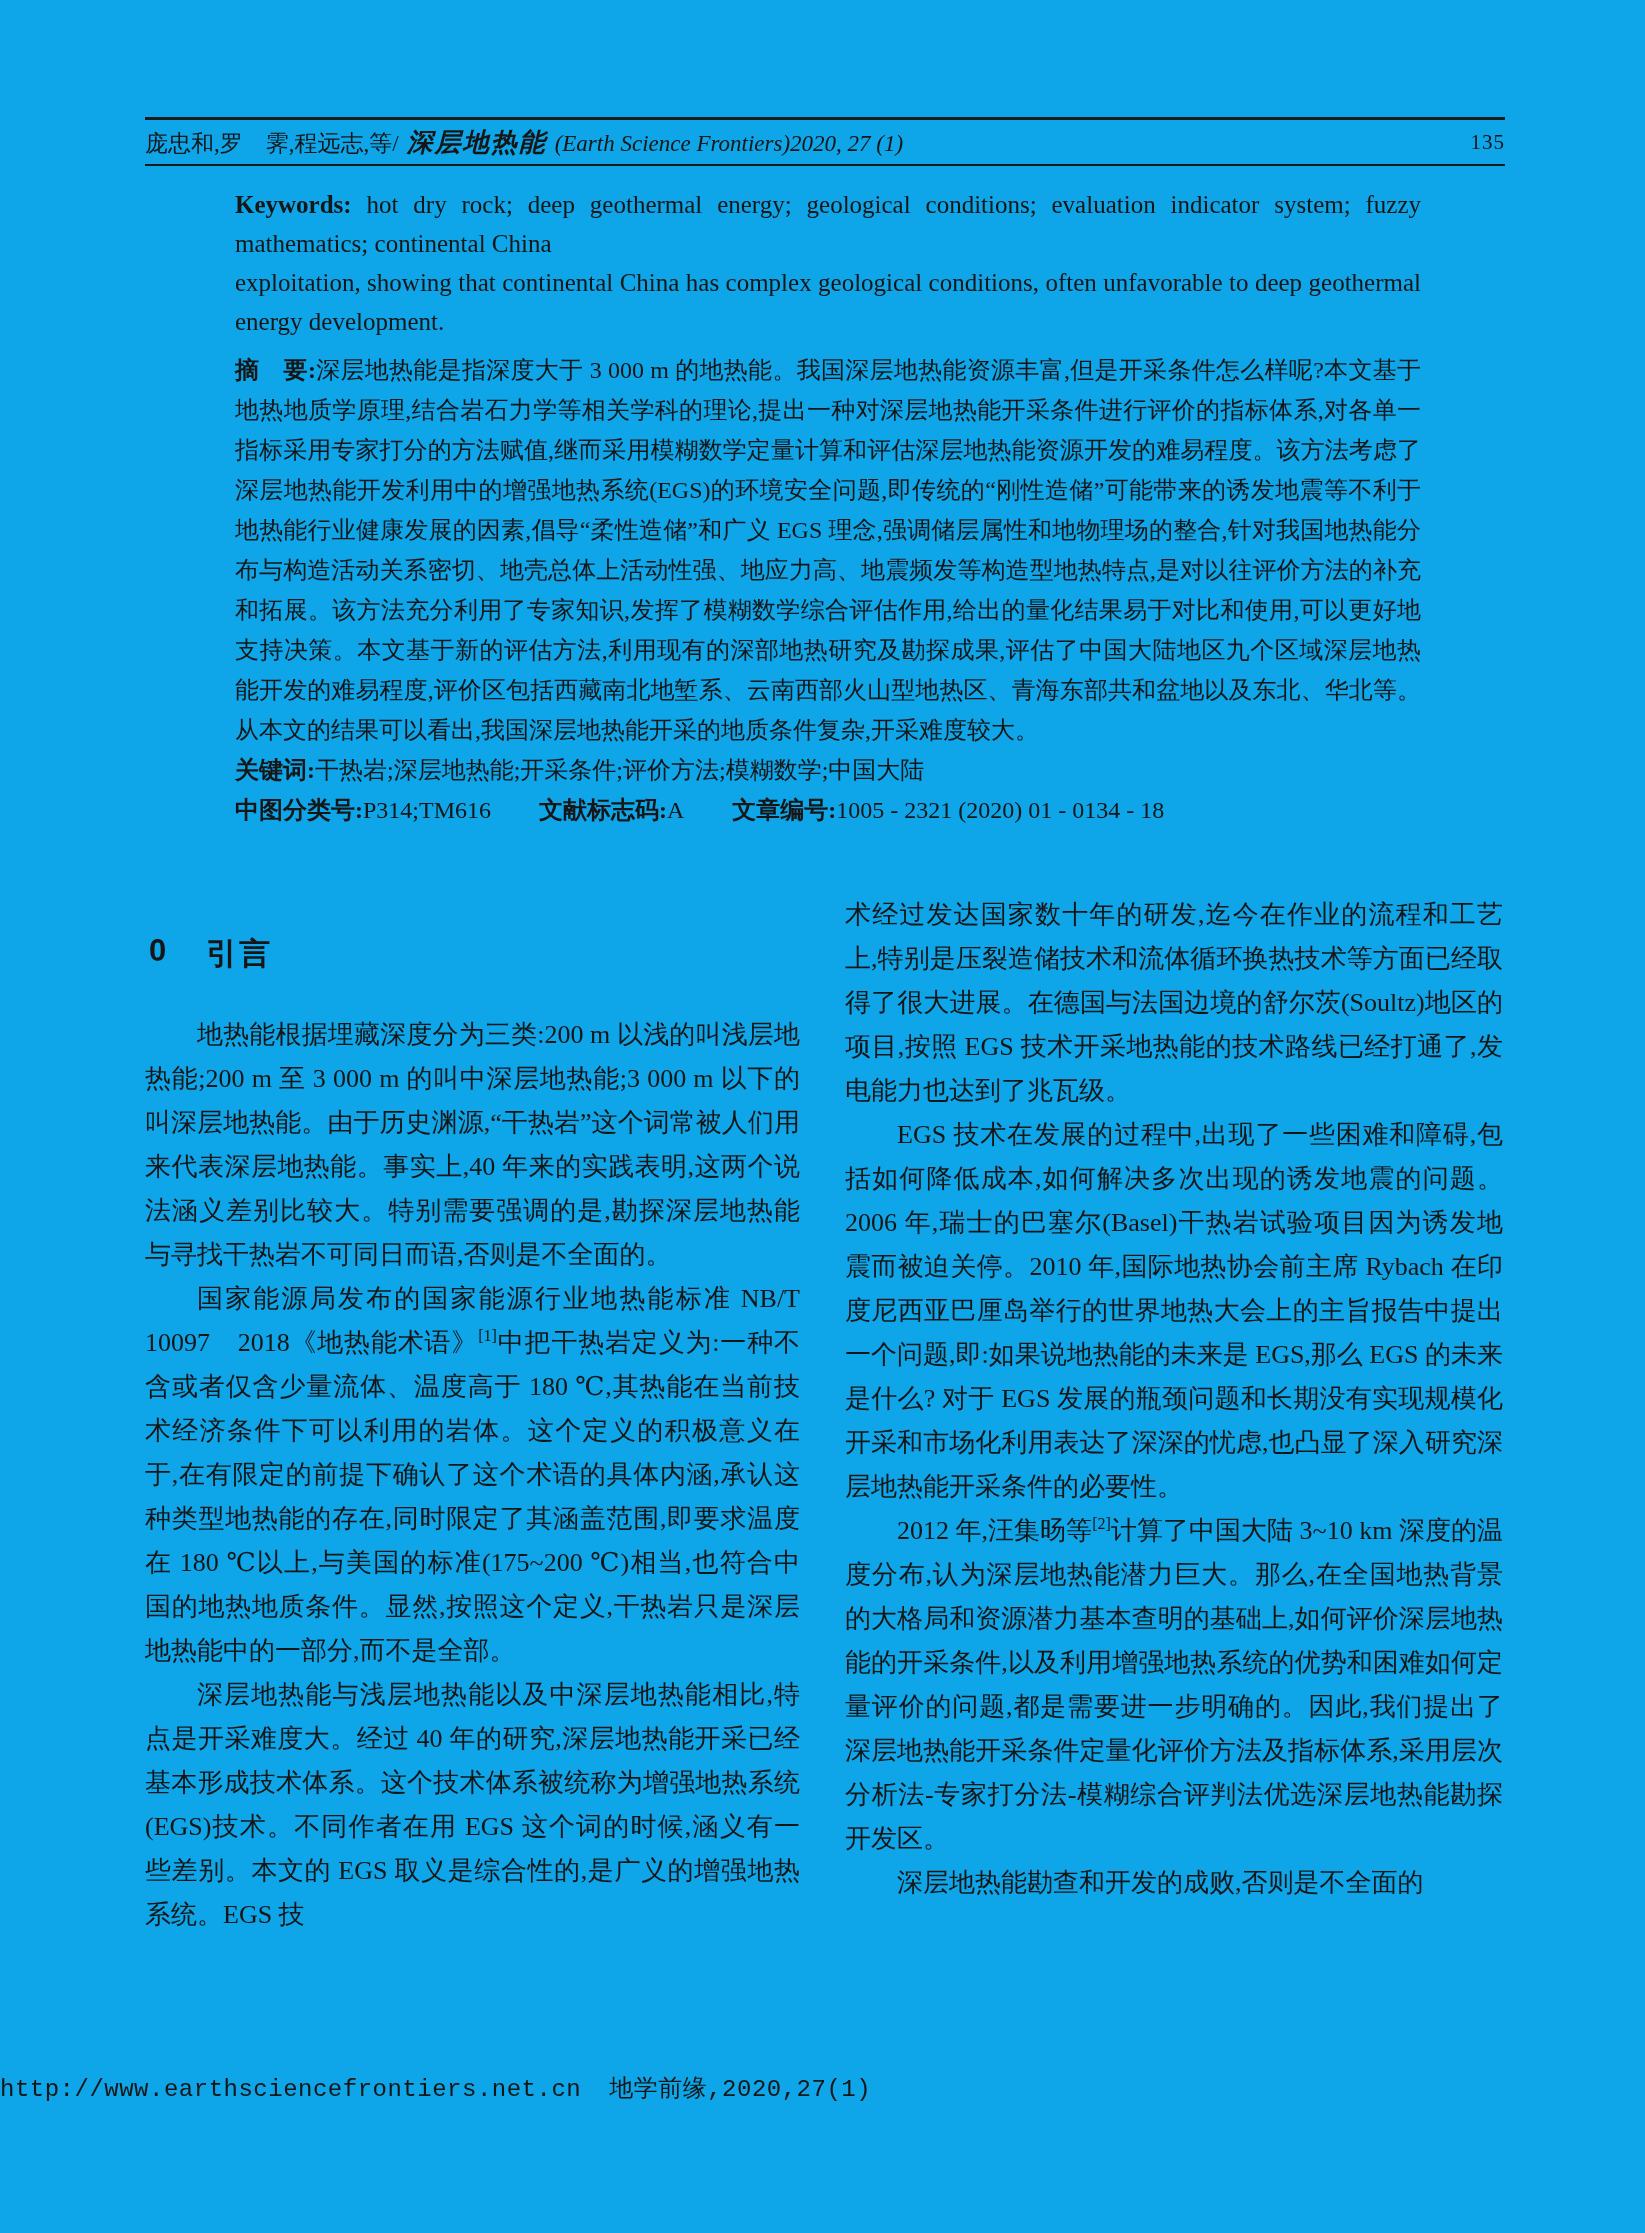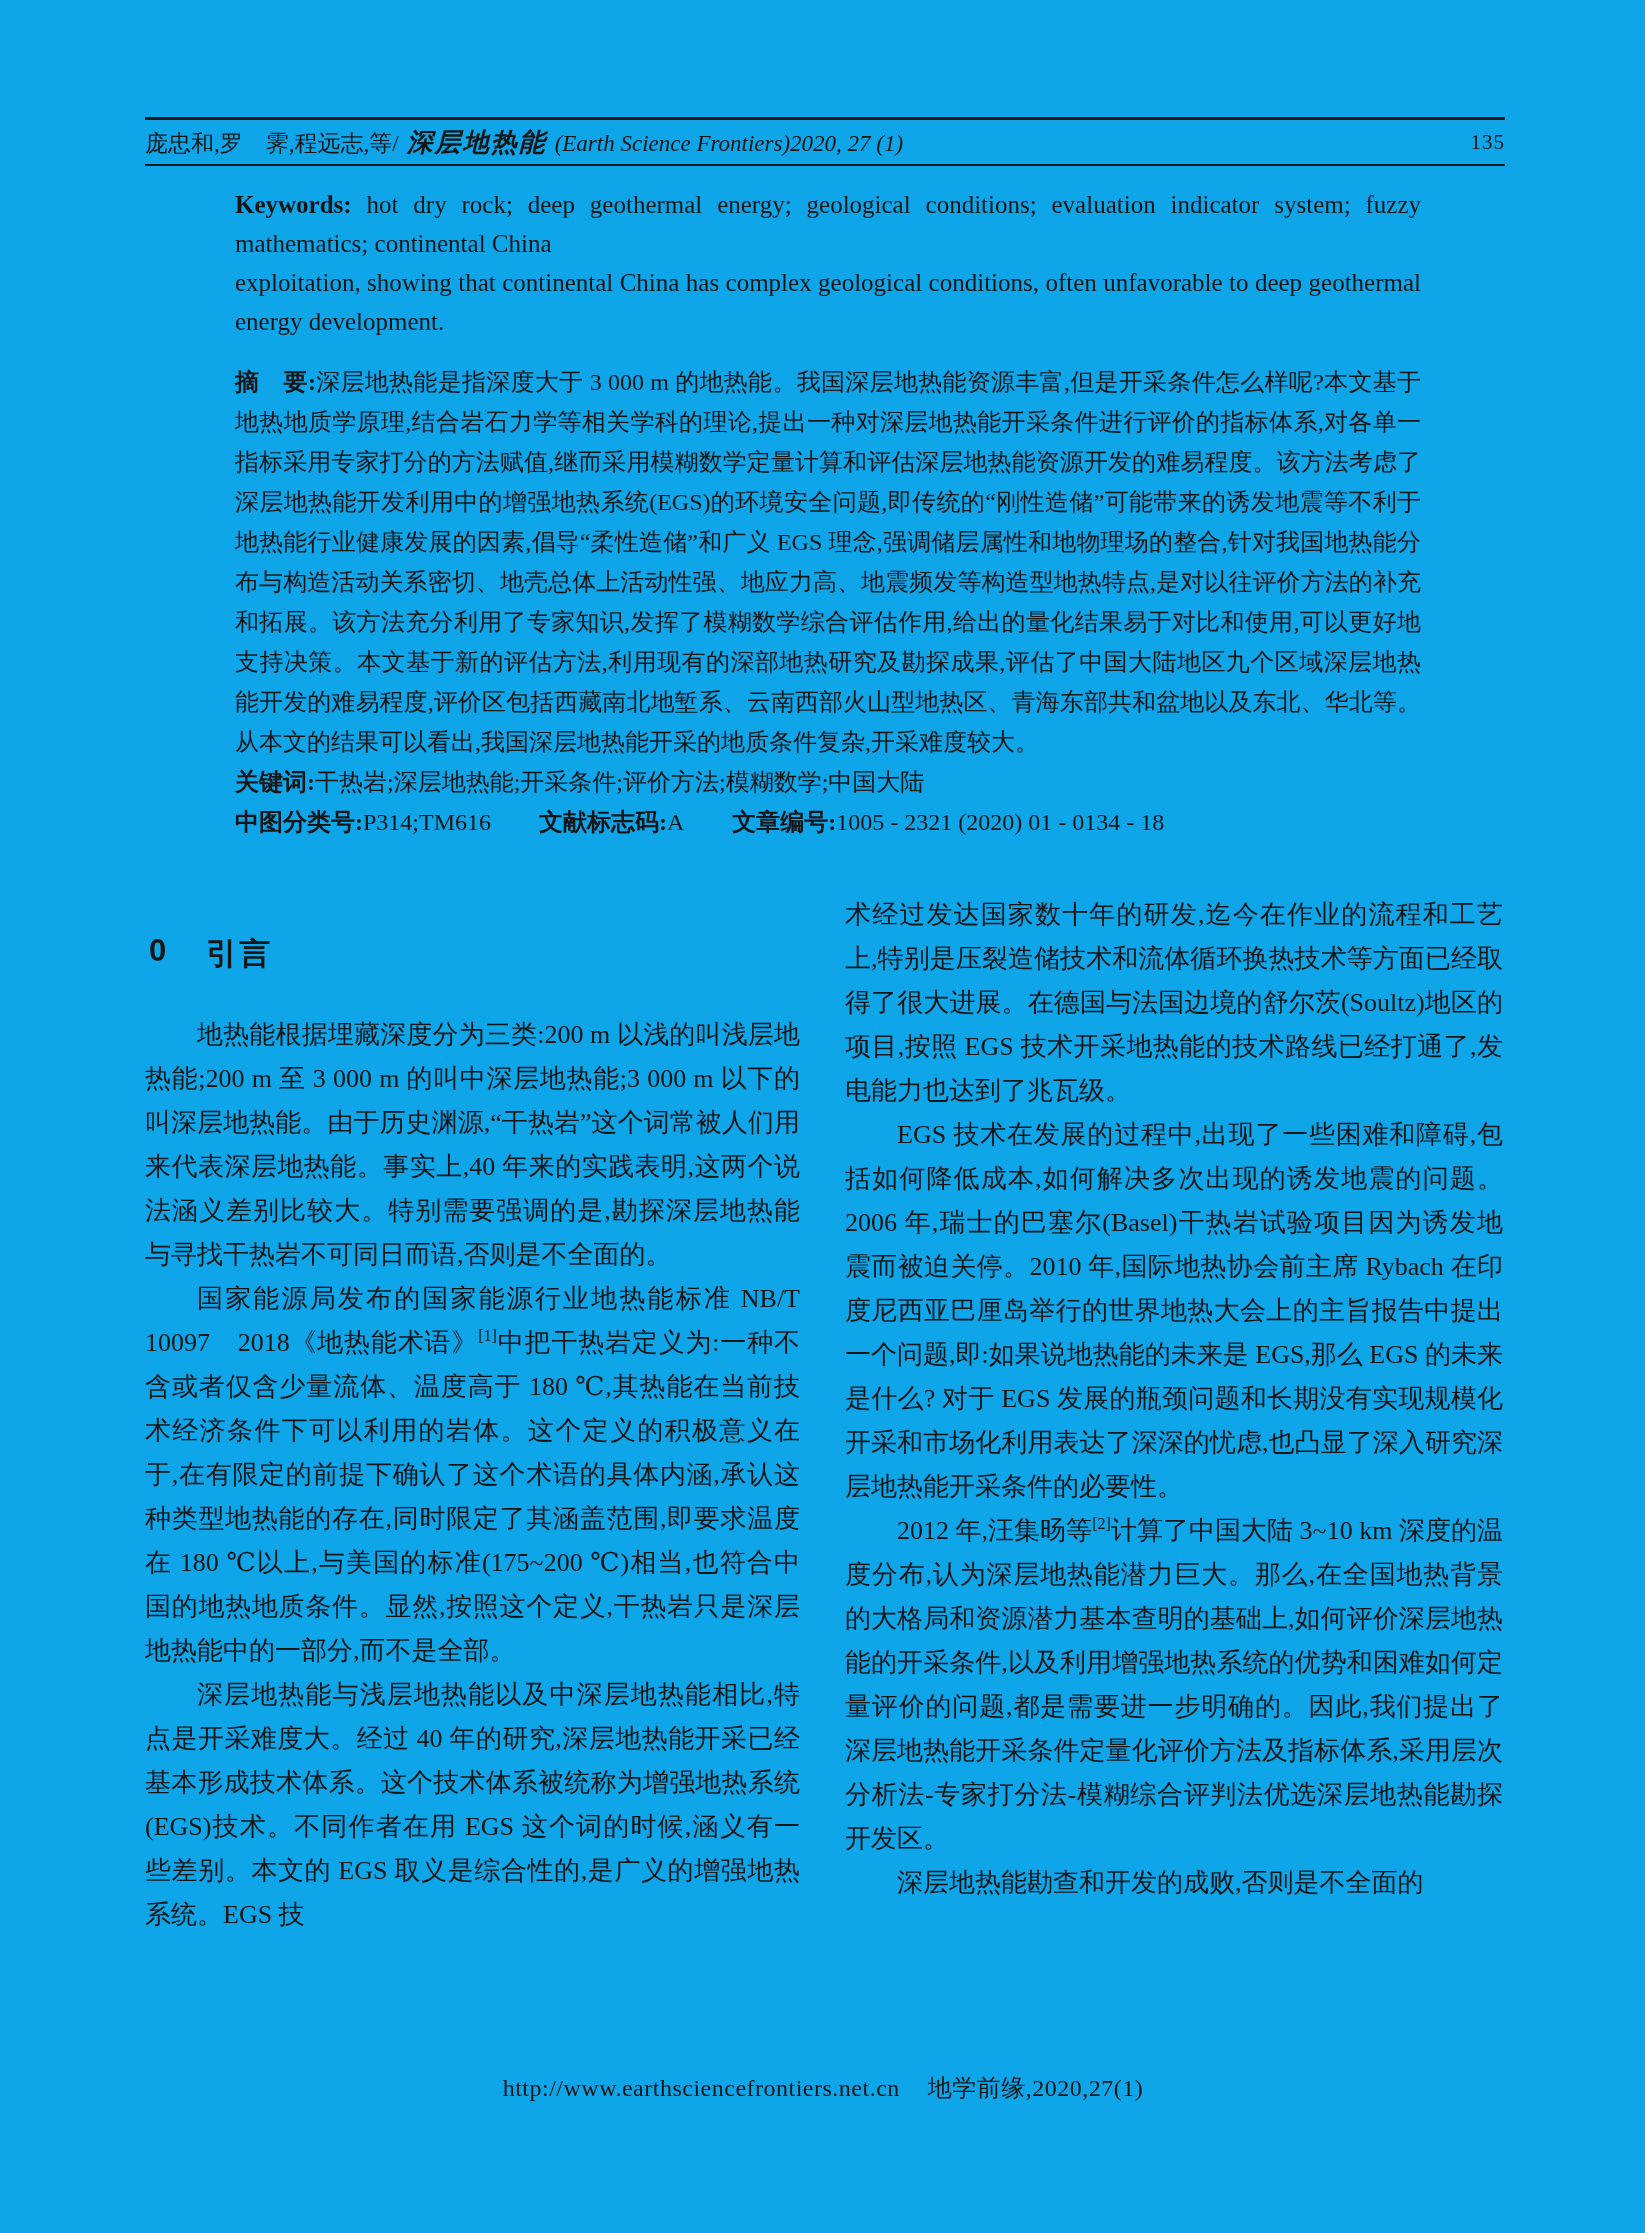--- a/index.html
+++ b/index.html
@@ -26,21 +26,21 @@
   .pageno{font-size:21px;letter-spacing:1px;}
   
   .en-abs{
     position:absolute;top:185px;left:235px;width:1186px;
     font-size:25px;line-height:39px;text-align:justify;
   }
   .en-abs p{margin:0;}
   .en-abs .kw-label{font-weight:bold;}
   
   .cn-abs{
-    position:absolute;top:362px;left:235px;width:1186px;
+    position:absolute;top:350px;left:235px;width:1186px;
     font-size:24px;line-height:40px;text-align:justify;
   }
   .cn-abs p{margin:0;}
   .lbl{font-weight:bold;}
   .meta-gap{display:inline-block;width:2em;}
   
   .sec-h{
     position:absolute;top:933px;left:149px;
     font-family:"Liberation Sans","DejaVu Sans",sans-serif;
     font-size:31px;font-weight:bold;letter-spacing:2px;
@@ -52,21 +52,21 @@
     font-size:26px;line-height:44px;text-align:justify;
   }
   .col p{margin:0;text-indent:2em;}
   .col p.no-indent{text-indent:0;}
   .col-left{top:1013px;left:145px;width:655px;}
   .col-right{top:893px;left:845px;width:658px;}
   sup{font-size:0.62em;line-height:0;}
   
   .ftr{
     position:absolute;top:2072px;left:0;width:100%;
-    text-align:center;font-size:24px;letter-spacing:0.5px;
+    text-align:left;font-size:24px;letter-spacing:0.5px;font-family:Liberation Mono, monospace;
   }
   .ftr .sep{display:inline-block;width:28px;}
 </style>
 </head>
 <body>
 
 <div class="page">
 
   <div class="hdr">
     <div class="hdr-left">

